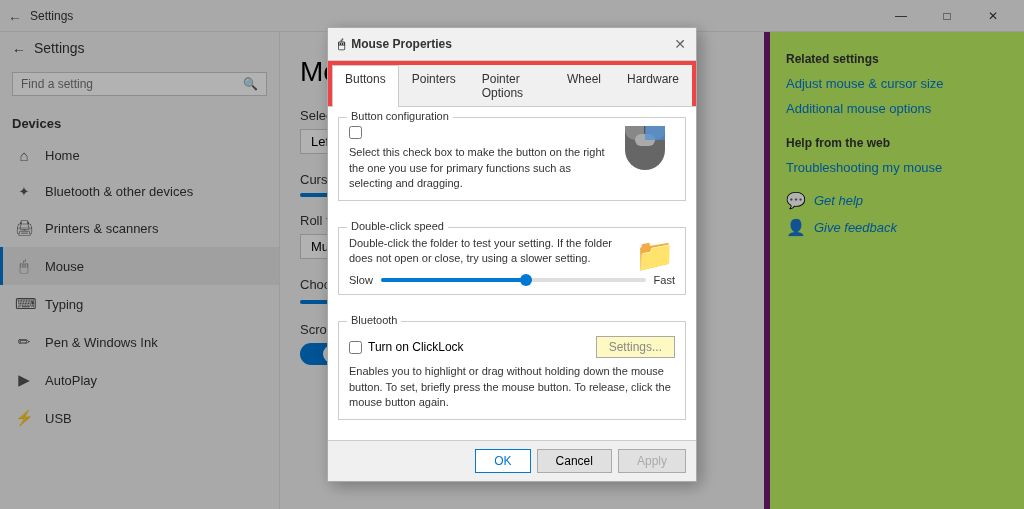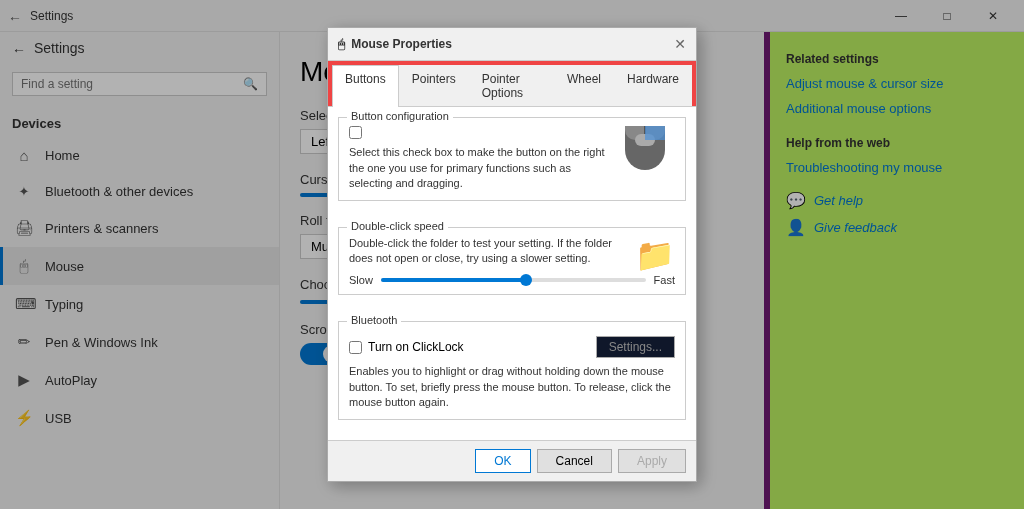--- a/index.html
+++ b/index.html
@@ -69,21 +69,21 @@
     .double-click-row { display: flex; align-items: center; gap: 8px; margin-top: 8px; }
     .speed-label { font-size: 11px; color: #333; }
     .speed-slider { flex: 1; }
     .speed-track { height: 4px; background: #ddd; position: relative; border-radius: 2px; }
     .speed-fill { height: 4px; background: #0078d4; border-radius: 2px; width: 55%; }
     .speed-thumb { width: 12px; height: 12px; background: #0078d4; border-radius: 50%; position: absolute; top: -4px; left: 55%; transform: translateX(-50%); }
     .folder-icon { font-size: 32px; color: #e8c84c; }
     .clicklock-box { border: 1px solid #ccc; padding: 8px 10px; position: relative; margin-bottom: 10px; }
     .clicklock-title { position: absolute; top: -8px; left: 8px; background: white; padding: 0 4px; font-size: 11px; color: #333; }
     .clicklock-row { display: flex; align-items: center; justify-content: space-between; margin-bottom: 6px; margin-top: 6px; }
-    .settings-btn { background: #0f172a; border: 1px solid #aaa; padding: 3px 12px; font-size: 12px; cursor: pointer; color: #888; }
+    .settings-btn { background: #fef9c3; border: 1px solid #aaa; padding: 3px 12px; font-size: 12px; cursor: pointer; color: #888; }
     .clicklock-desc { font-size: 11px; color: #333; line-height: 1.4; }
     .dialog-footer { display: flex; justify-content: flex-end; gap: 6px; padding: 8px 10px; border-top: 1px solid #ccc; background: #f0f0f0; }
     .dialog-btn { padding: 4px 18px; font-size: 12px; cursor: pointer; border: 1px solid #aaa; background: #e0e0e0; }
     .dialog-btn.primary { background: white; border: 1px solid #0078d4; color: #0078d4; }
     .dialog-btn:disabled { color: #aaa; cursor: default; }
 
     .cursor-speed-row { margin-bottom: 16px; }
     .cursor-slider-track { width: 200px; height: 4px; background: #ddd; border-radius: 2px; position: relative; margin: 6px 0; }
     .cursor-slider-fill { height: 100%; background: #0078d4; width: 70%; border-radius: 2px; }
     .cursor-slider-thumb { width: 14px; height: 14px; background: #0078d4; border-radius: 50%; position: absolute; top: -5px; left: 70%; transform: translateX(-50%); cursor: pointer; }

